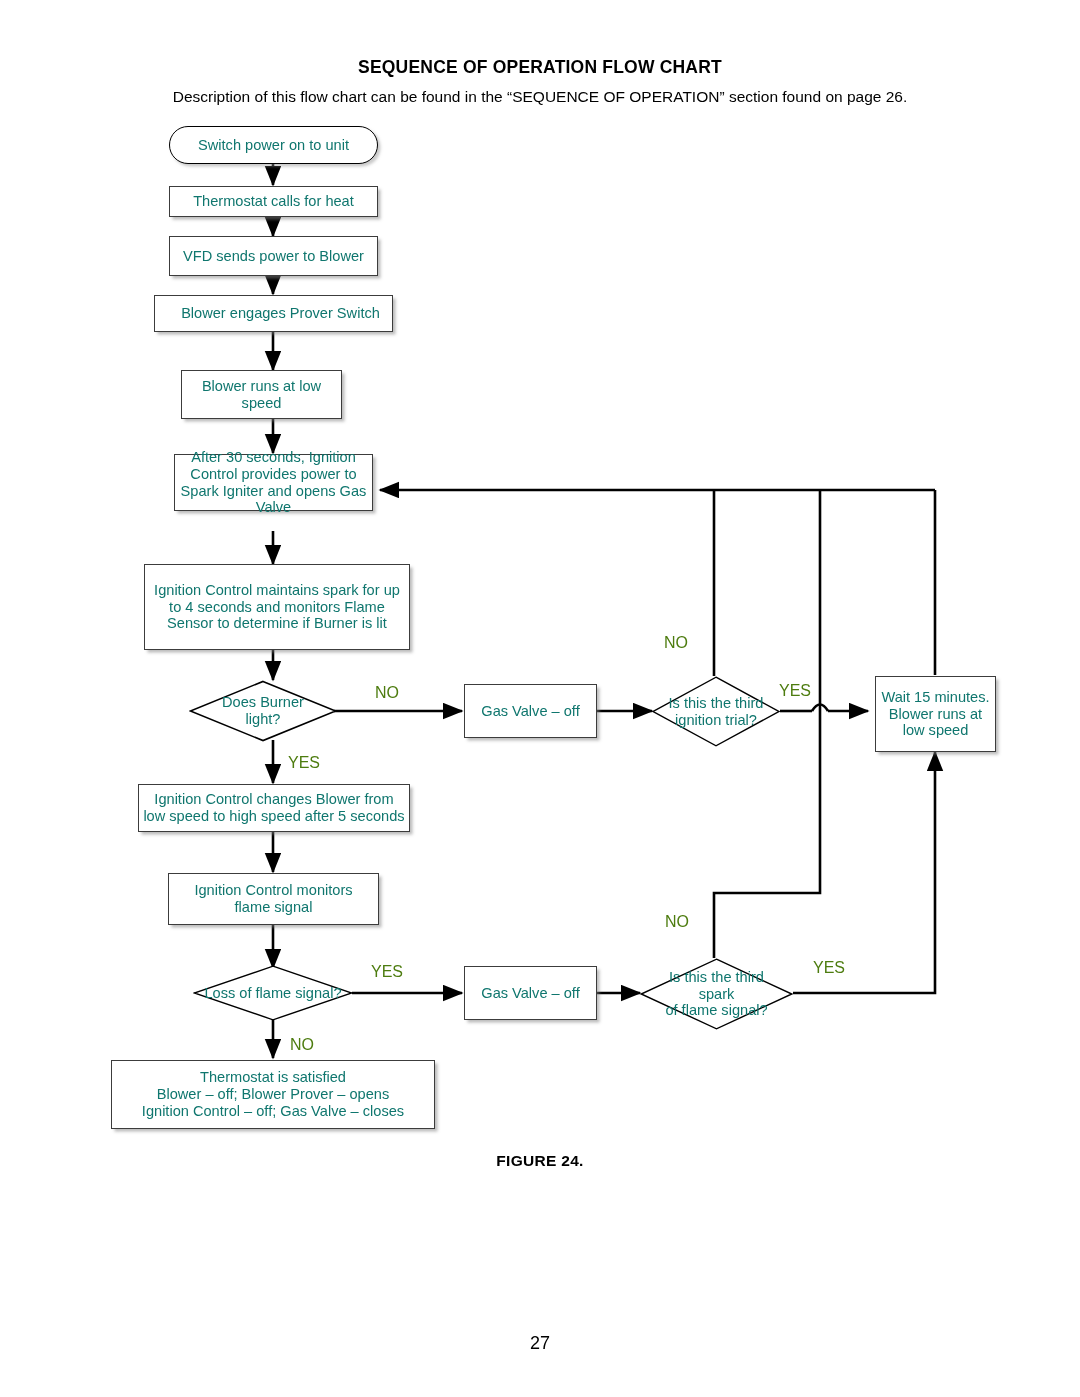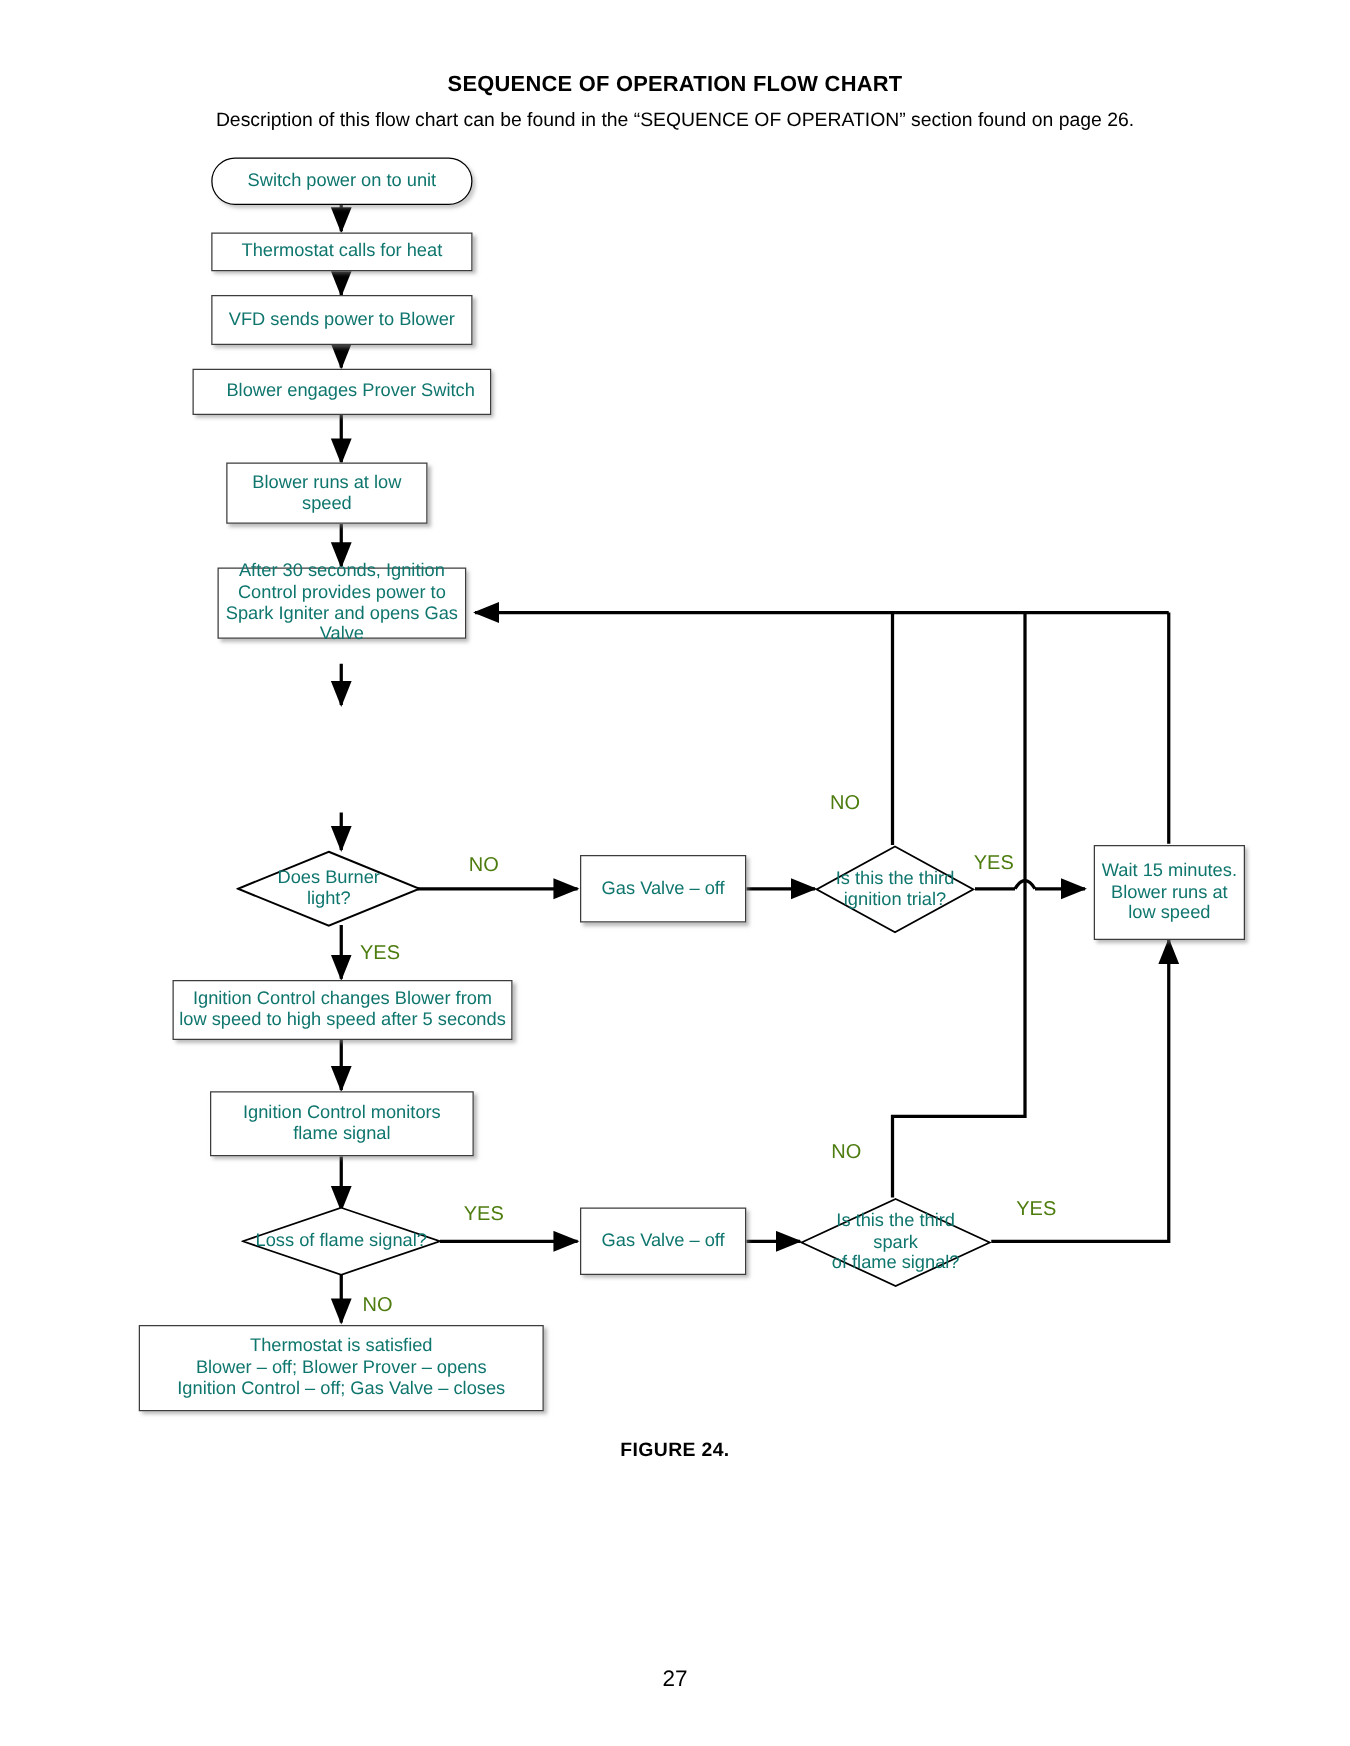--- a/index.html
+++ b/index.html
@@ -202,20 +202,25 @@
       <span>Blower runs at low speed</span>
     </div>
 
     <div class="node process" style="left:174px; top:454px; width:199px; height:57px; flex-direction:column;">
       <span>After 30 seconds, Ignition</span>
       <span>Control provides power to</span>
       <span>Spark Igniter and opens Gas</span>
       <span>Valve</span>
     </div>
 
+    <div class="node process" style="left:144px; top:564px; width:266px; height:86px; flex-direction:column;">
+      <span>Ignition Control maintains spark for up</span>
+      <span>to 4 seconds and monitors Flame</span>
+      <span>Sensor to determine if Burner is lit</span>
+    </div>
 
     <div class="node decision" style="left:189px; top:680px; width:148px; height:62px; flex-direction:column;">
       <svg class="dia-shape" viewBox="0 0 148 62" preserveAspectRatio="none">
         <polygon points="74,1.4 146.6,31 74,60.6 1.4,31" fill="#ffffff" stroke="#000000" stroke-width="1.6" vector-effect="non-scaling-stroke"></polygon>
       </svg>
       <span class="dia-text">Does Burner</span>
       <span class="dia-text">light?</span>
     </div>
 
     <div class="node process" style="left:464px; top:684px; width:133px; height:54px;">

